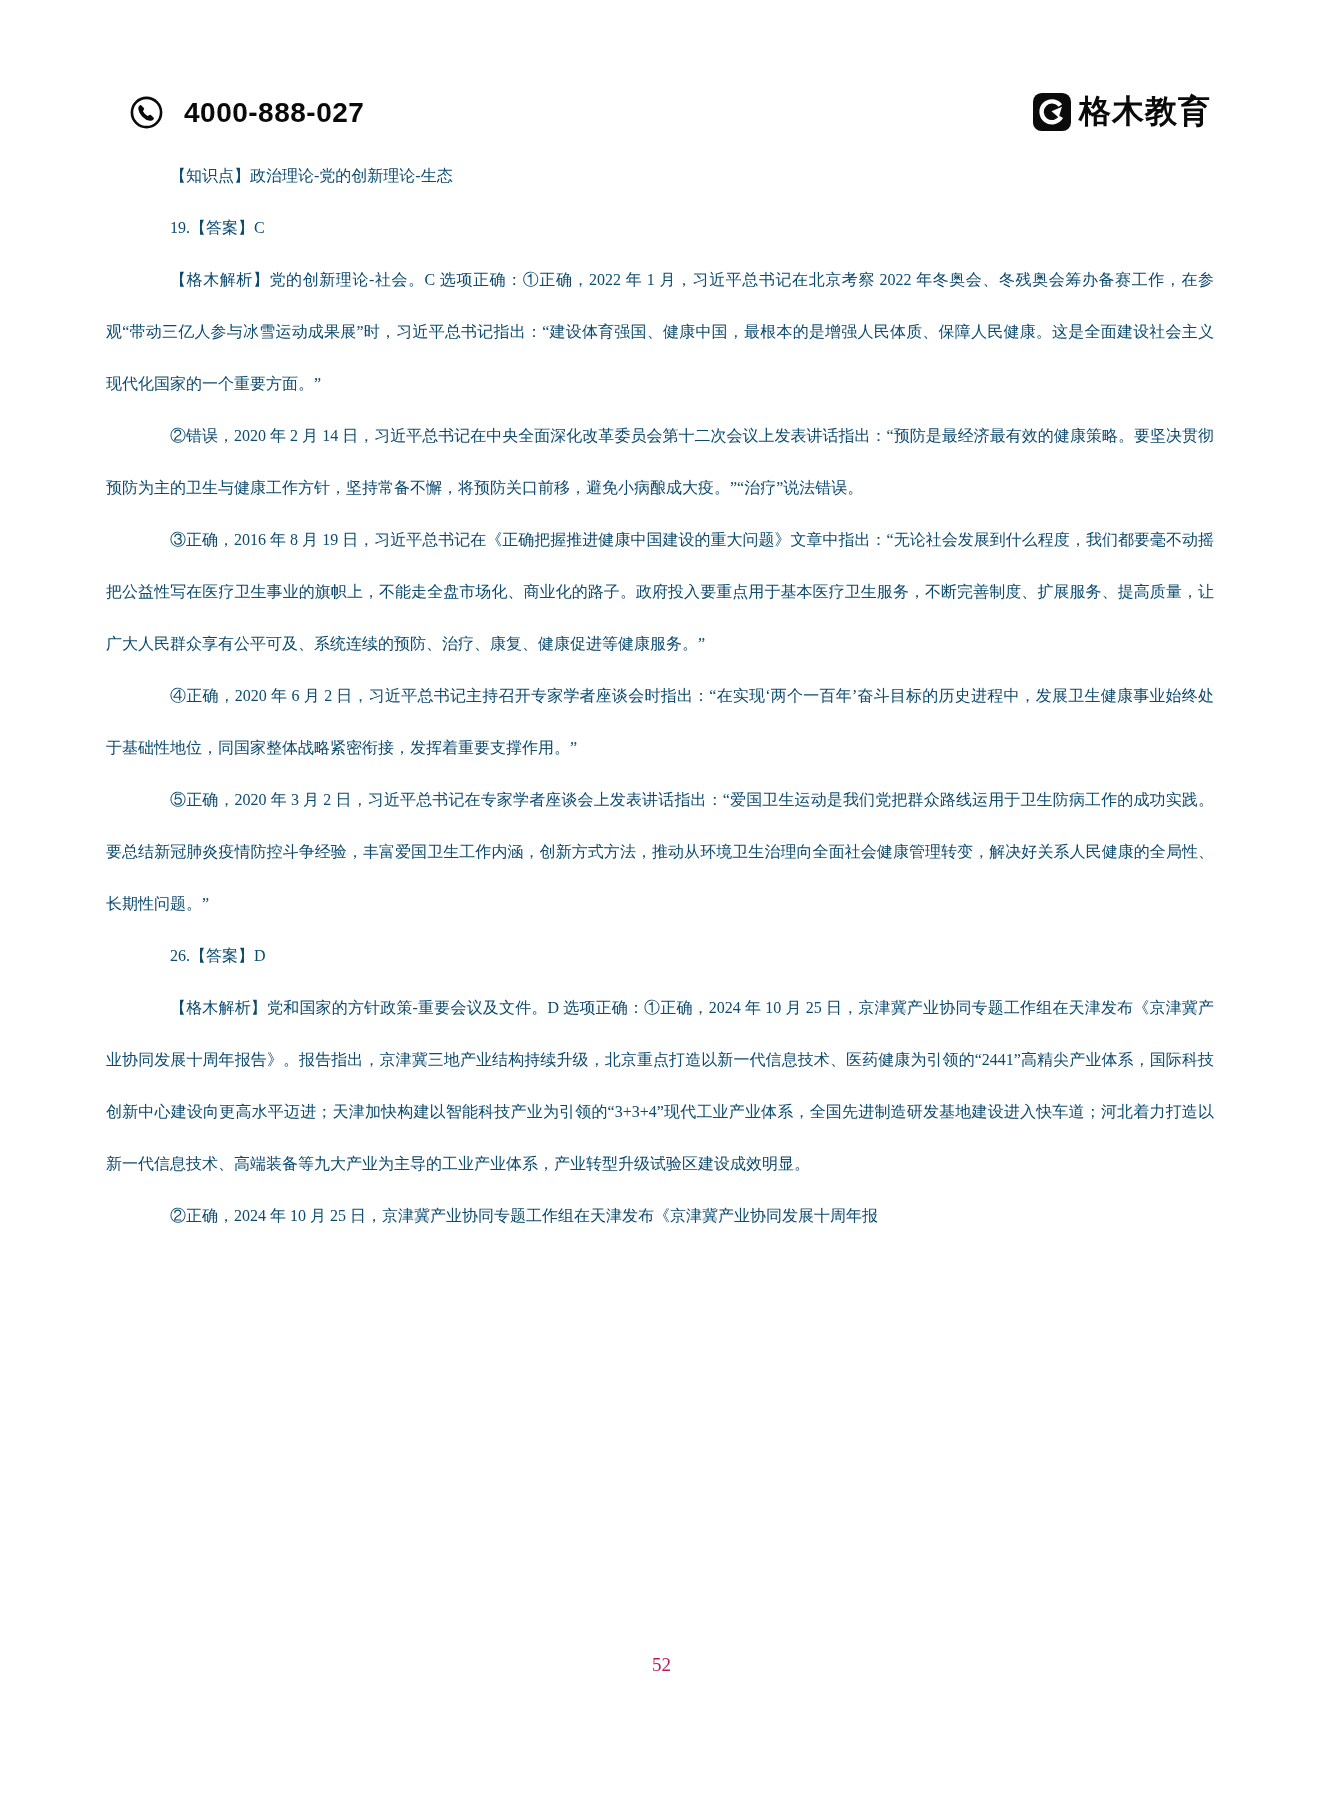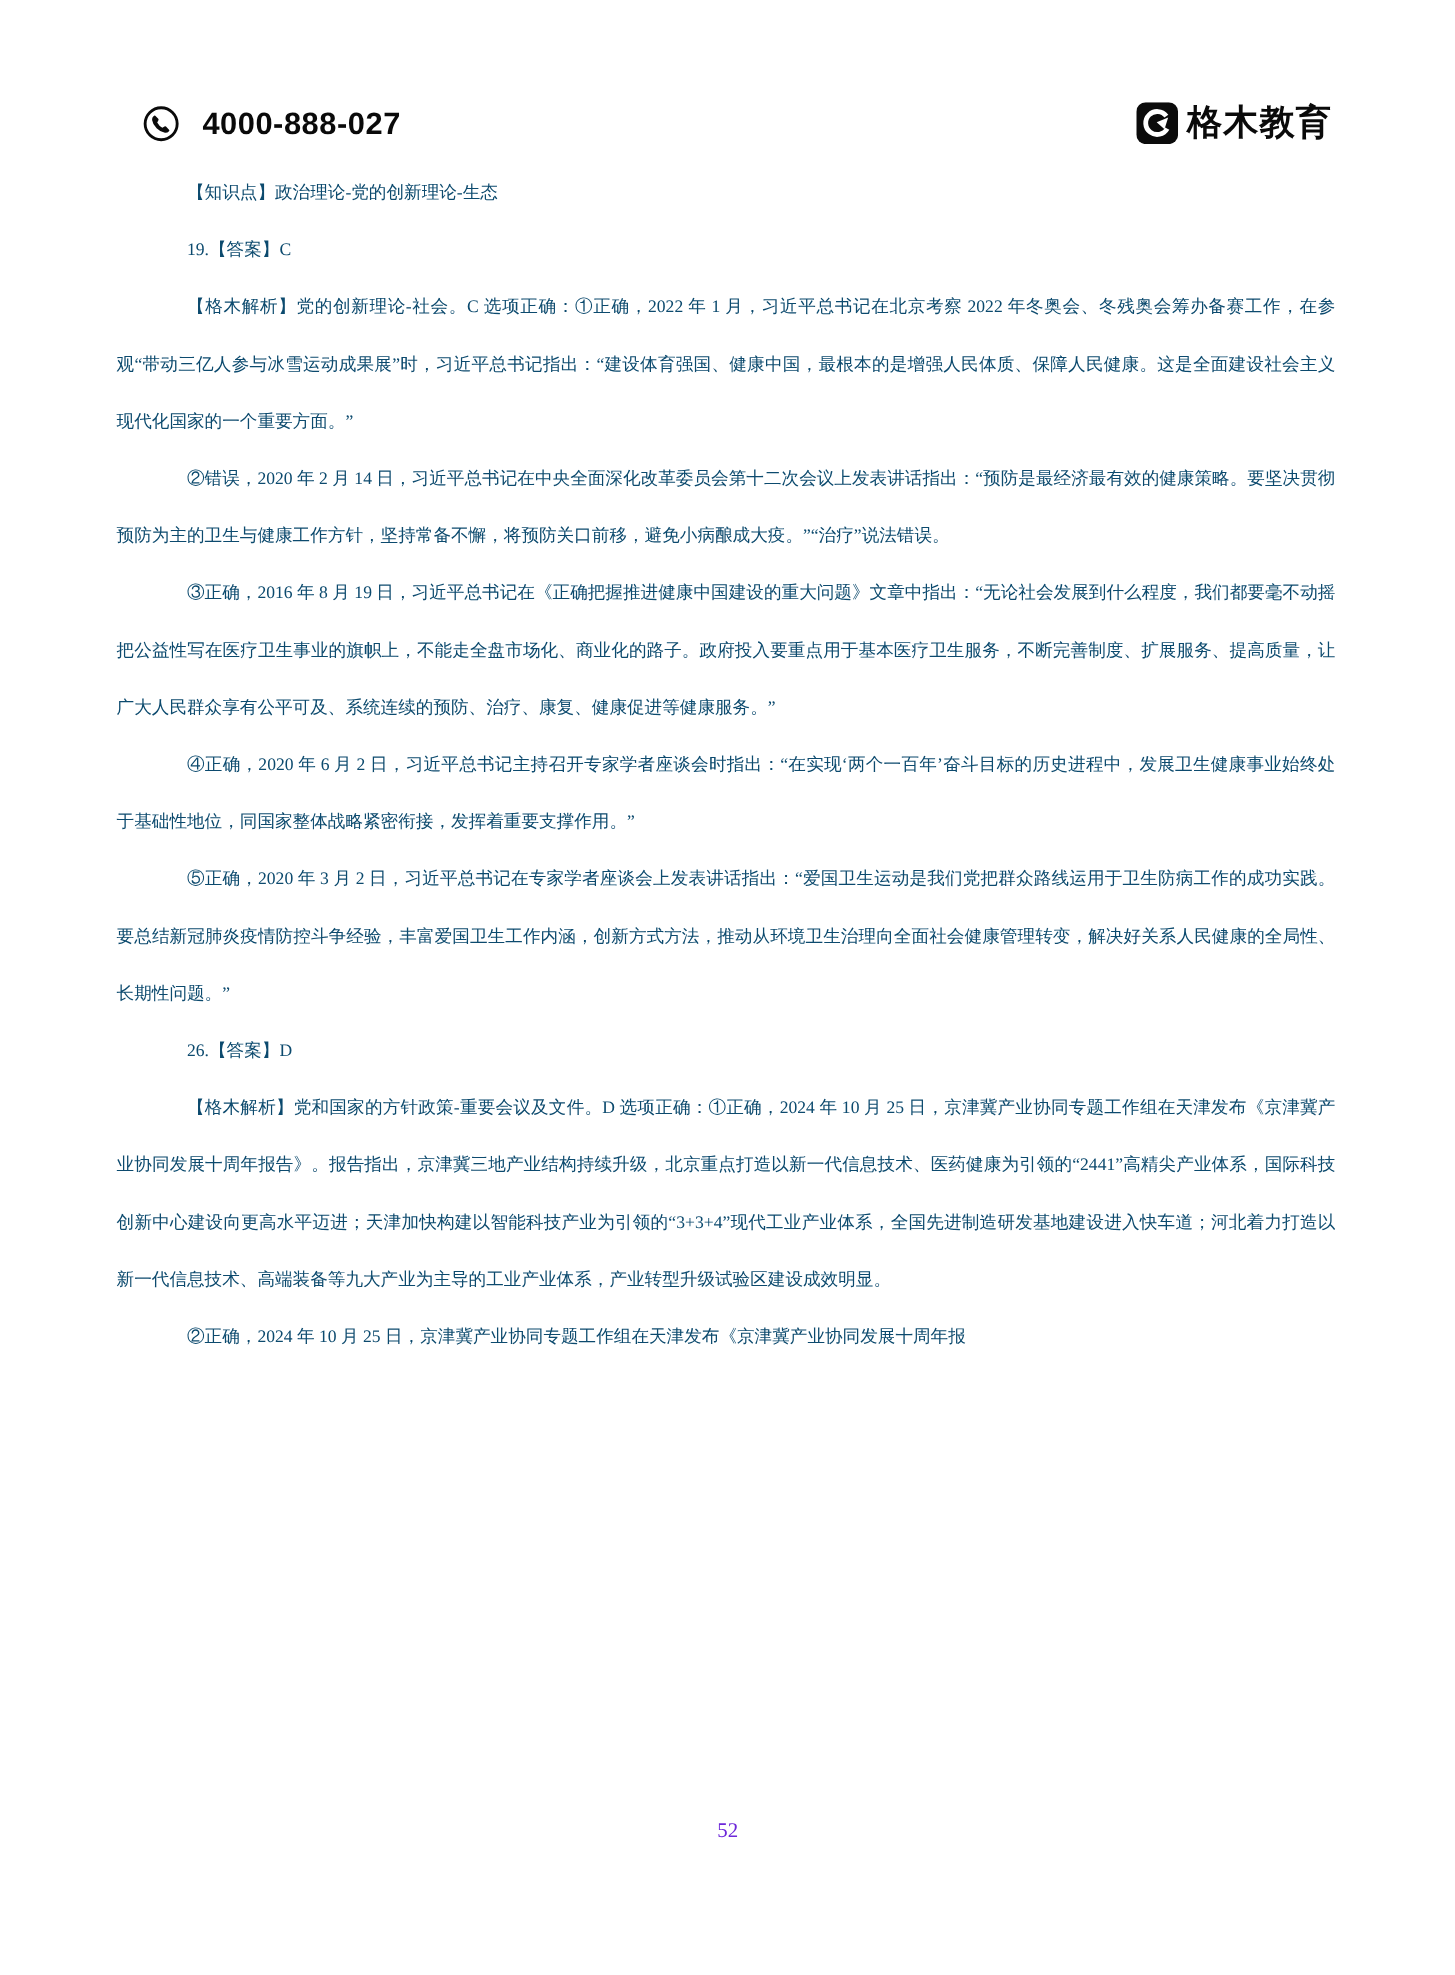--- a/index.html
+++ b/index.html
@@ -90,21 +90,21 @@
   .footer {
     position: absolute;
     top: 1654px;
     left: 0;
     width: 100%;
     text-align: center;
   }
   .page-number {
     font-family: "Liberation Serif", "DejaVu Serif", serif;
     font-size: 19px;
-    color: #6d28d9;
+    color: #be185d;
   }
 </style>
 </head>
 <body>
 
 <div class="page">
 
   <div class="header">
     <div class="phone-wrap">
       <svg class="phone-icon" viewBox="0 0 24 24" aria-hidden="true">

